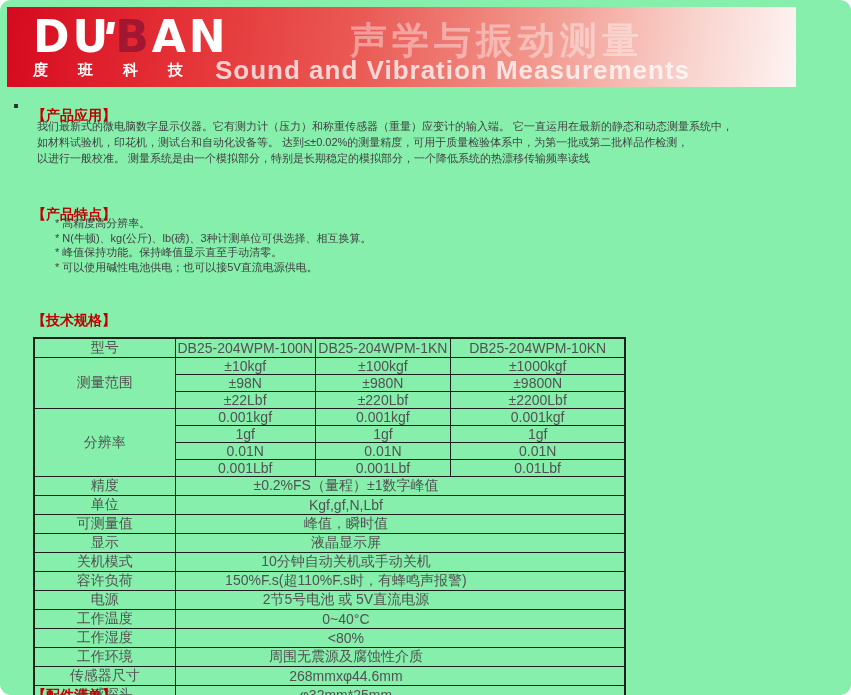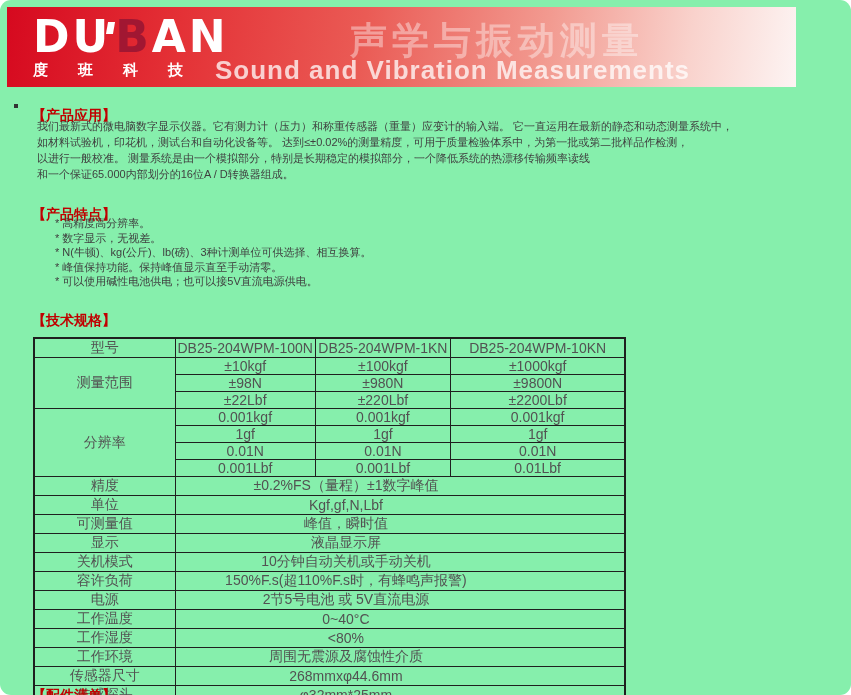--- a/index.html
+++ b/index.html
@@ -73,27 +73,25 @@
     <div class="banner-cn">声学与振动测量</div>
     <div class="banner-en">Sound and Vibration Measurements</div>
   </header>
 
   <div class="bullet"></div>
   <h2 class="sec-title t-app">【产品应用】</h2>
   <div class="para">
     <div>我们最新式的微电脑数字显示仪器。它有测力计（压力）和称重传感器（重量）应变计的输入端。 它一直运用在最新的静态和动态测量系统中，</div>
     <div>如材料试验机，印花机，测试台和自动化设备等。 达到≤±0.02%的测量精度，可用于质量检验体系中，为第一批或第二批样品作检测，</div>
     <div>以进行一般校准。 测量系统是由一个模拟部分，特别是长期稳定的模拟部分，一个降低系统的热漂移传输频率读线</div>
-    <div>和一个保证65.000内部划分的16位A / D转换器组成。</div>
   </div>
 
   <h2 class="sec-title t-feat">【产品特点】</h2>
   <div class="features">
     <div>* 高精度高分辨率。</div>
-    <div>* 数字显示，无视差。</div>
     <div>* N(牛顿)、kg(公斤)、lb(磅)、3种计测单位可供选择、相互换算。</div>
     <div>* 峰值保持功能。保持峰值显示直至手动清零。</div>
     <div>* 可以使用碱性电池供电；也可以接5V直流电源供电。</div>
   </div>
 
   <h2 class="sec-title t-spec">【技术规格】</h2>
   <table class="spec-table">
     <colgroup>
       <col style="width:141px">
         <col style="width:131px">

